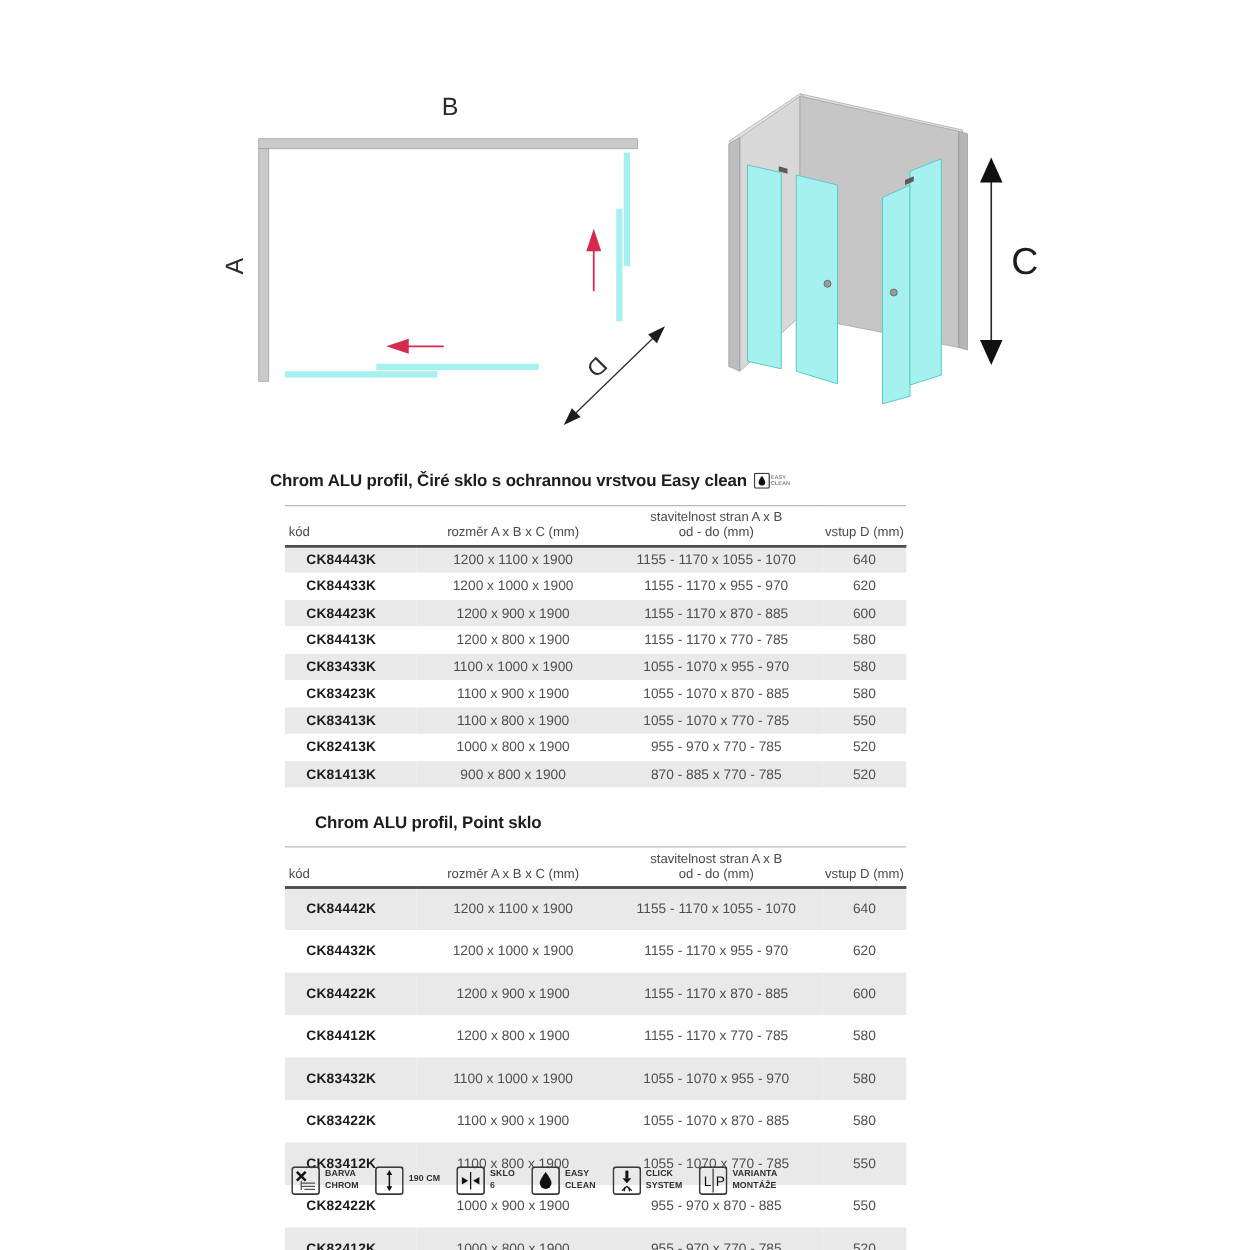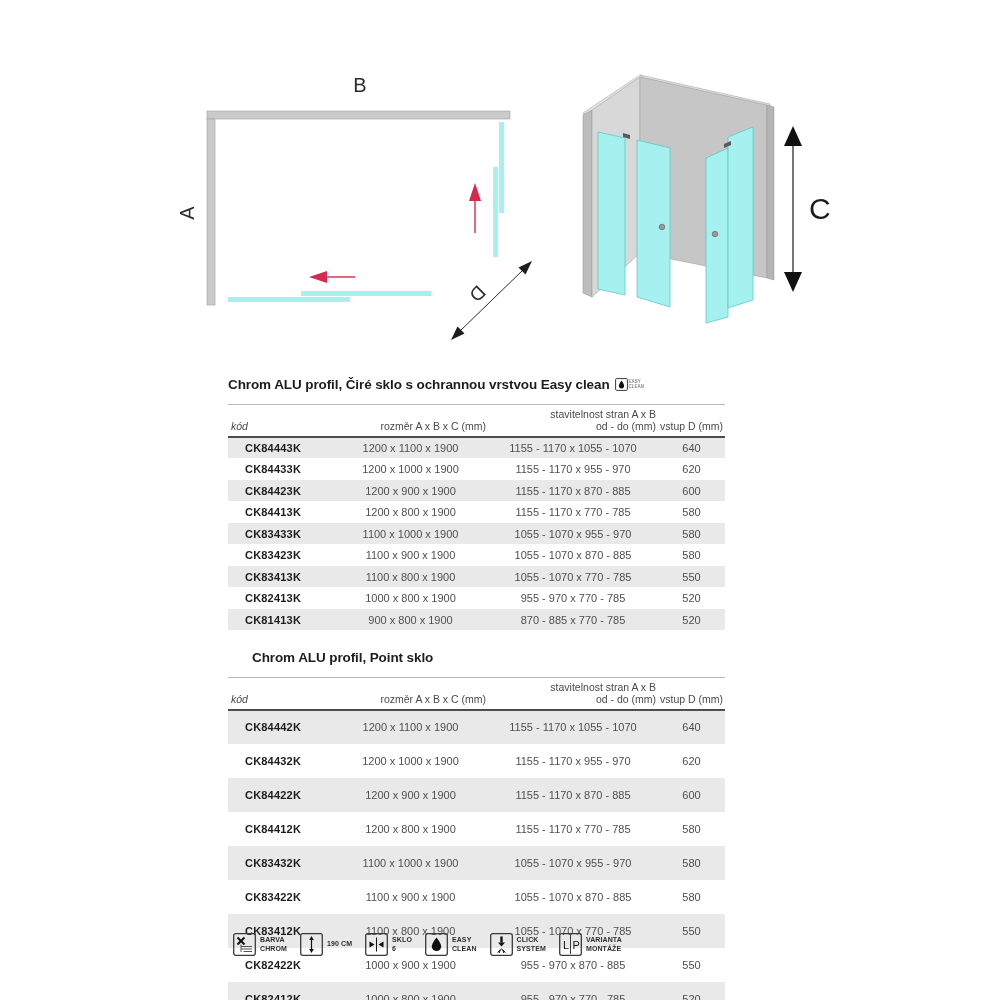--- a/index.html
+++ b/index.html
@@ -12,22 +12,22 @@
   .section-title-row { display:flex; align-items:center; gap:5px; }
   .section-title { font-size:13.5px; font-weight:700; color:#1d1d1d; letter-spacing:-0.1px; }
   .ec-badge { display:flex; align-items:center; gap:1px; }
   .ec-badge-text { font-size:4.5px; line-height:1.1; color:#8a8a8a; white-space:pre-line; font-weight:700; }
 
   
   table { border-collapse:collapse; width:497px; table-layout:fixed; }
   thead th { font-weight:400; font-size:10.5px; color:#4a4a4a; line-height:1.18;
              vertical-align:bottom; padding:3px 2px 3px 2px; white-space:pre-line;
              border-top:1px solid #b9b9b9; border-bottom:2px solid #4d4d4d; }
-  thead th.h-left { text-align:left; padding-left:3px;font-style:italic; }
-  thead th.h-center { text-align:right; }
+  thead th.h-left { text-align:left; padding-left:3px; }
+  thead th.h-center { text-align:center; }
   tbody td { font-size:11px; color:#4f4f4f; text-align:center; padding:0 2px; }
   tbody td:first-child { text-align:left; font-weight:700; color:#1c1c1c; padding-left:17px; letter-spacing:0.2px; }
   tbody tr:nth-child(odd) { background:#e9e9e9; }
   #table1 tbody td { height:21.5px; }
   #table2 tbody td { height:34px; }
 
   
   .footer { display:flex; align-items:center; gap:13px; }
   .footer-item { display:flex; align-items:center; gap:4px; }
   .footer-label { font-size:7px; line-height:1.2; color:#2d2d2d; font-weight:700; white-space:pre-line; letter-spacing:0.1px; }
@@ -91,21 +91,21 @@
     <circle cx="155" cy="174" r="2.8" fill="#9a9a9a" stroke="#5a5a5a" stroke-width="0.6"></circle>
 
     <g>
       <line x1="233" y1="84" x2="233" y2="214" stroke="#2b2b2b" stroke-width="1.3"></line>
       <polygon points="233,66 224,86 242,86" fill="#111111"></polygon>
       <polygon points="233,232 224,212 242,212" fill="#111111"></polygon>
     </g>
     <text x="249" y="159" font-size="30" fill="#1d1d1d">C</text>
   </svg>
 
-  <div class="abs section-title-row" style="left:228px; top:377px;">
+  <div class="abs section-title-row" style="left:216px; top:377px;">
     <span class="section-title">Chrom ALU profil, Čiré sklo s ochrannou vrstvou Easy clean</span>
     <span class="ec-badge">
       <svg width="13" height="13" viewBox="0 0 13 13">
         <rect x="0.6" y="0.6" width="11.8" height="11.8" rx="1" fill="none" stroke="#3a3a3a" stroke-width="1"></rect>
         <path d="M6.5 2.6 C6.5 2.6 3.9 6 3.9 7.8 a2.6 2.6 0 0 0 5.2 0 C9.1 6 6.5 2.6 6.5 2.6 Z" fill="#111"></path>
       </svg>
       <span class="ec-badge-text">EASY
 CLEAN</span>
     </span>
   </div>

